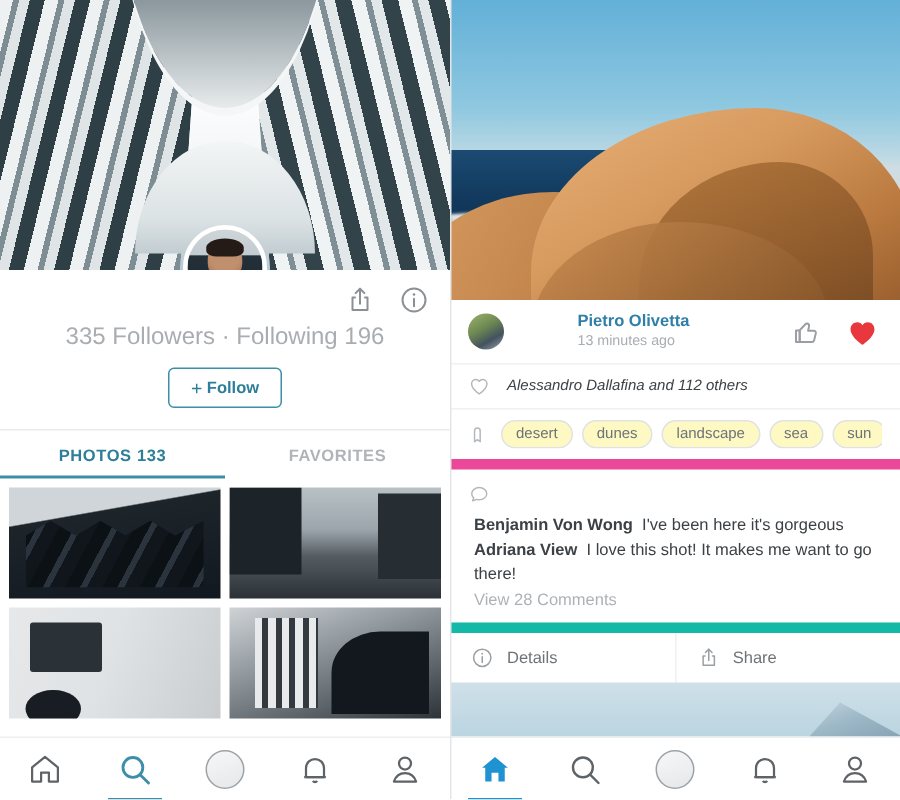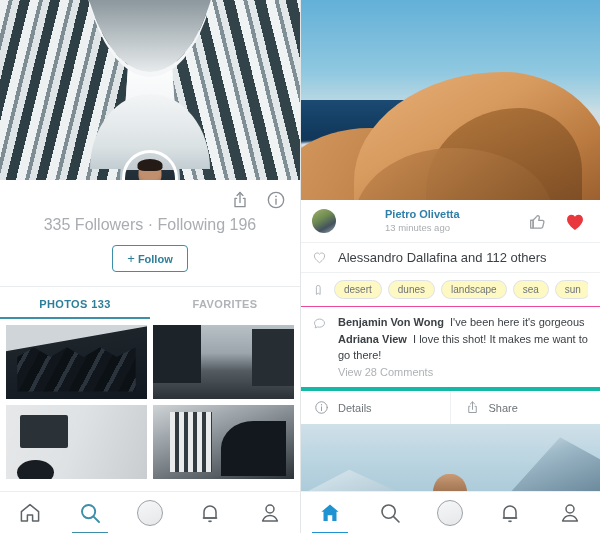--- a/index.html
+++ b/index.html
@@ -170,37 +170,37 @@
   .post-meta { margin-left: 9px; flex:1; min-width:0; }
   .post-user { font-size: 11px; color:#2f7fa8; font-weight: 700; line-height:1.25; }
   .post-time { font-size: 9.5px; color:#a9adb1; line-height:1.35; }
   .post-acts { display:flex; align-items:center; gap: 16px; padding-right:2px; }
   .thumb-ic { width: 21px; height: 21px; color:#9a9fa3; }
   .heart-ic { width: 22px; height: 21px; color:#e8383d; }
 
   .row { display:flex; align-items:center; padding: 7px 12px; border-top:1px solid #eef0f1; }
   .row .lead { width: 22px; flex:0 0 22px; color:#b4b9bd; display:flex; align-items:center; }
   .row .lead svg { width:15px; height:15px; display:block; }
-  .likes-text { font-size: 13px; color:#3c4145; margin-left: 4px; }
+  .likes-text { font-size: 10px; color:#3c4145; margin-left: 4px; font-style: italic; }
 
   .tags { display:flex; align-items:center; gap: 6px; overflow:hidden; }
   .tag {
     border: 1px solid #dfe2e4; border-radius: 11px; padding: 3px 9px;
     font-size: 10px; color:#6e7377; white-space:nowrap; background:#fef9c3; cursor:pointer;
   }
 
-  .comments { display:flex; padding: 8px 12px 9px; border-top:1px solid #ec4899; }
+  .comments { display:flex; padding: 8px 12px 9px; border-top:7px solid #ec4899;flex-direction:column; }
   .comments .lead { width: 22px; flex:0 0 22px; color:#b4b9bd; padding-top:1px; }
   .comments .lead svg { width:15px; height:15px; display:block; }
   .cbody { flex:1; margin-left:4px; }
   .cline { font-size: 11px; color:#3c4145; line-height: 1.42; margin-bottom: 2px; }
   .cname { font-weight: 700; }
   .cmore { font-size: 11px; color:#aeb2b6; margin-top: 3px; cursor:pointer; }
 
-  .actions { display:flex; border-top:4px solid #14b8a6;align-items:center; }
+  .actions { display:flex; border-top:7px solid #14b8a6;align-items:center; }
   .action {
     flex:1; display:flex; align-items:center; gap: 9px; padding: 9px 0 9px 14px;
     font-size: 11px; color:#6e7377; cursor:pointer;
   }
   .action + .action { border-left: 1px solid #eef0f1; }
   .action svg { width: 15px; height: 15px; display:block; color:#9a9fa3; }
 
   .hero2 {
     position:relative; height: 74px; overflow:hidden;
     background: linear-gradient(180deg,#cfe0e8 0%, #bdd6e2 42%, #a9c9d8 100%);

